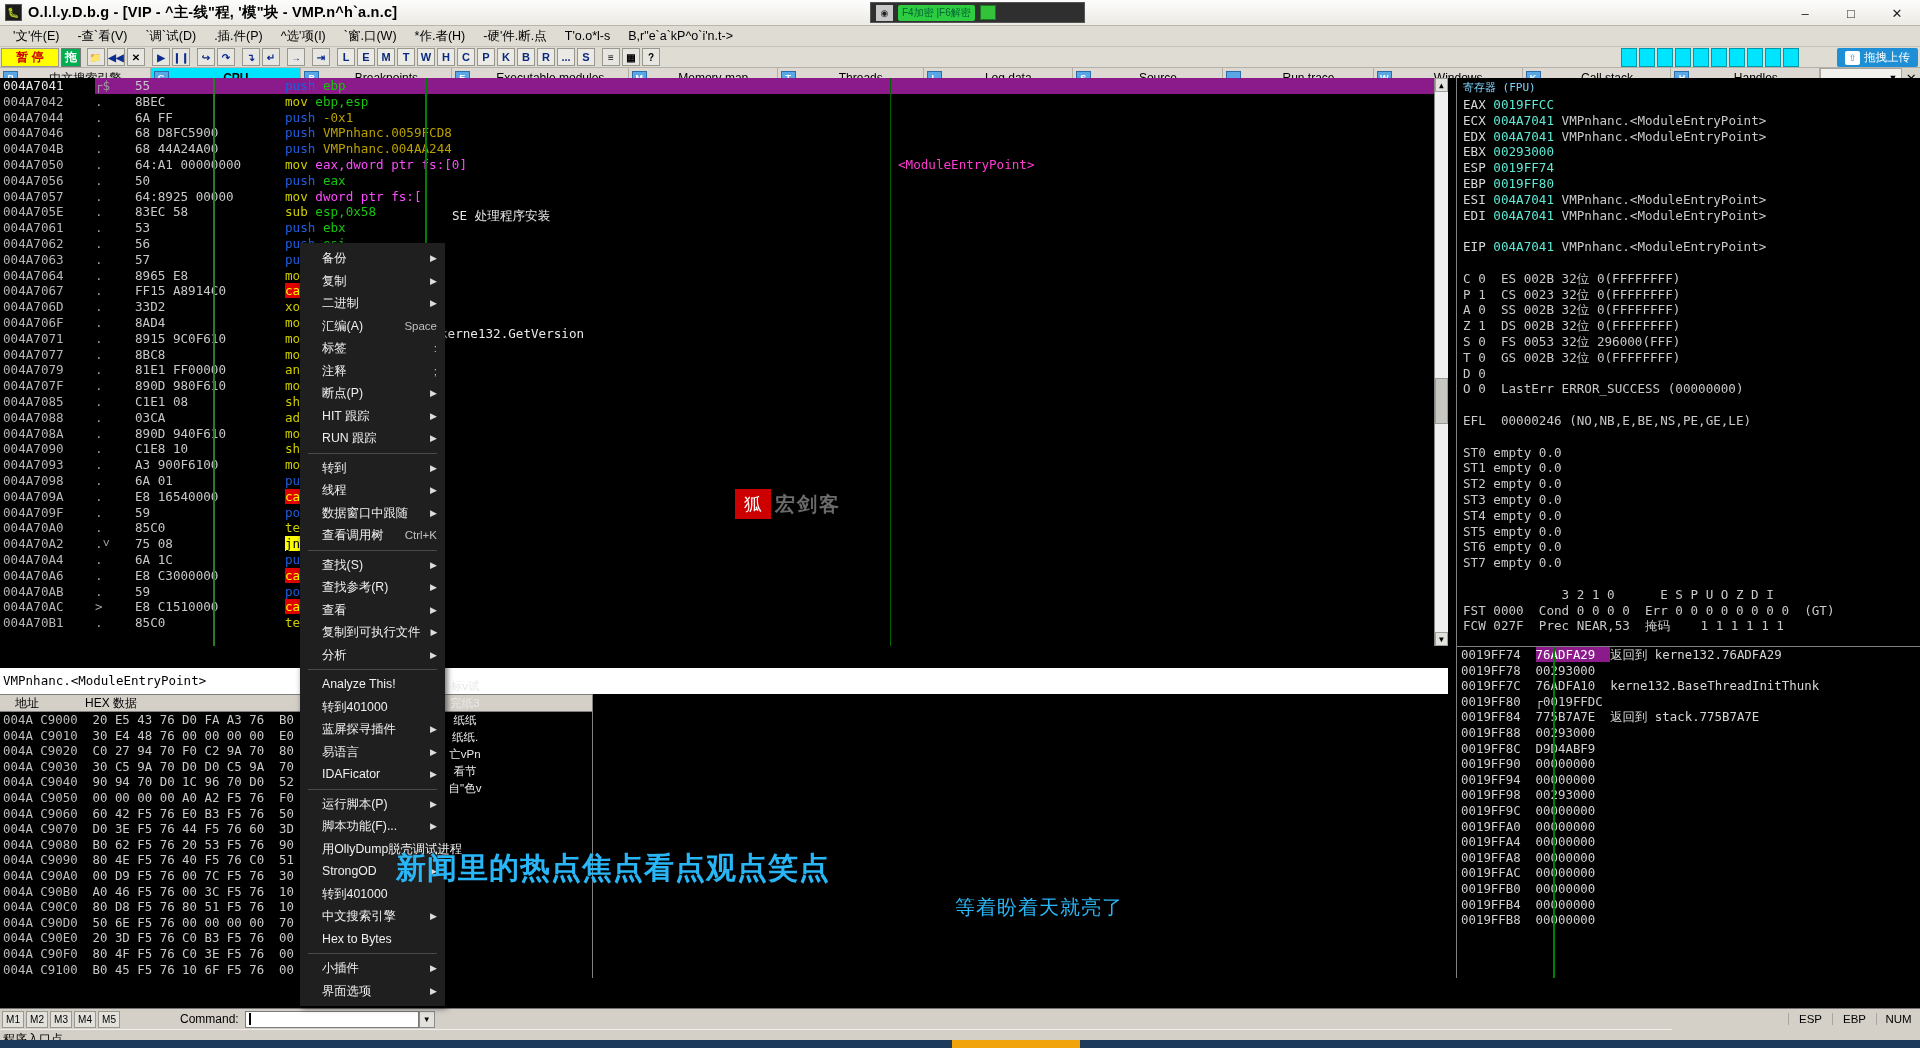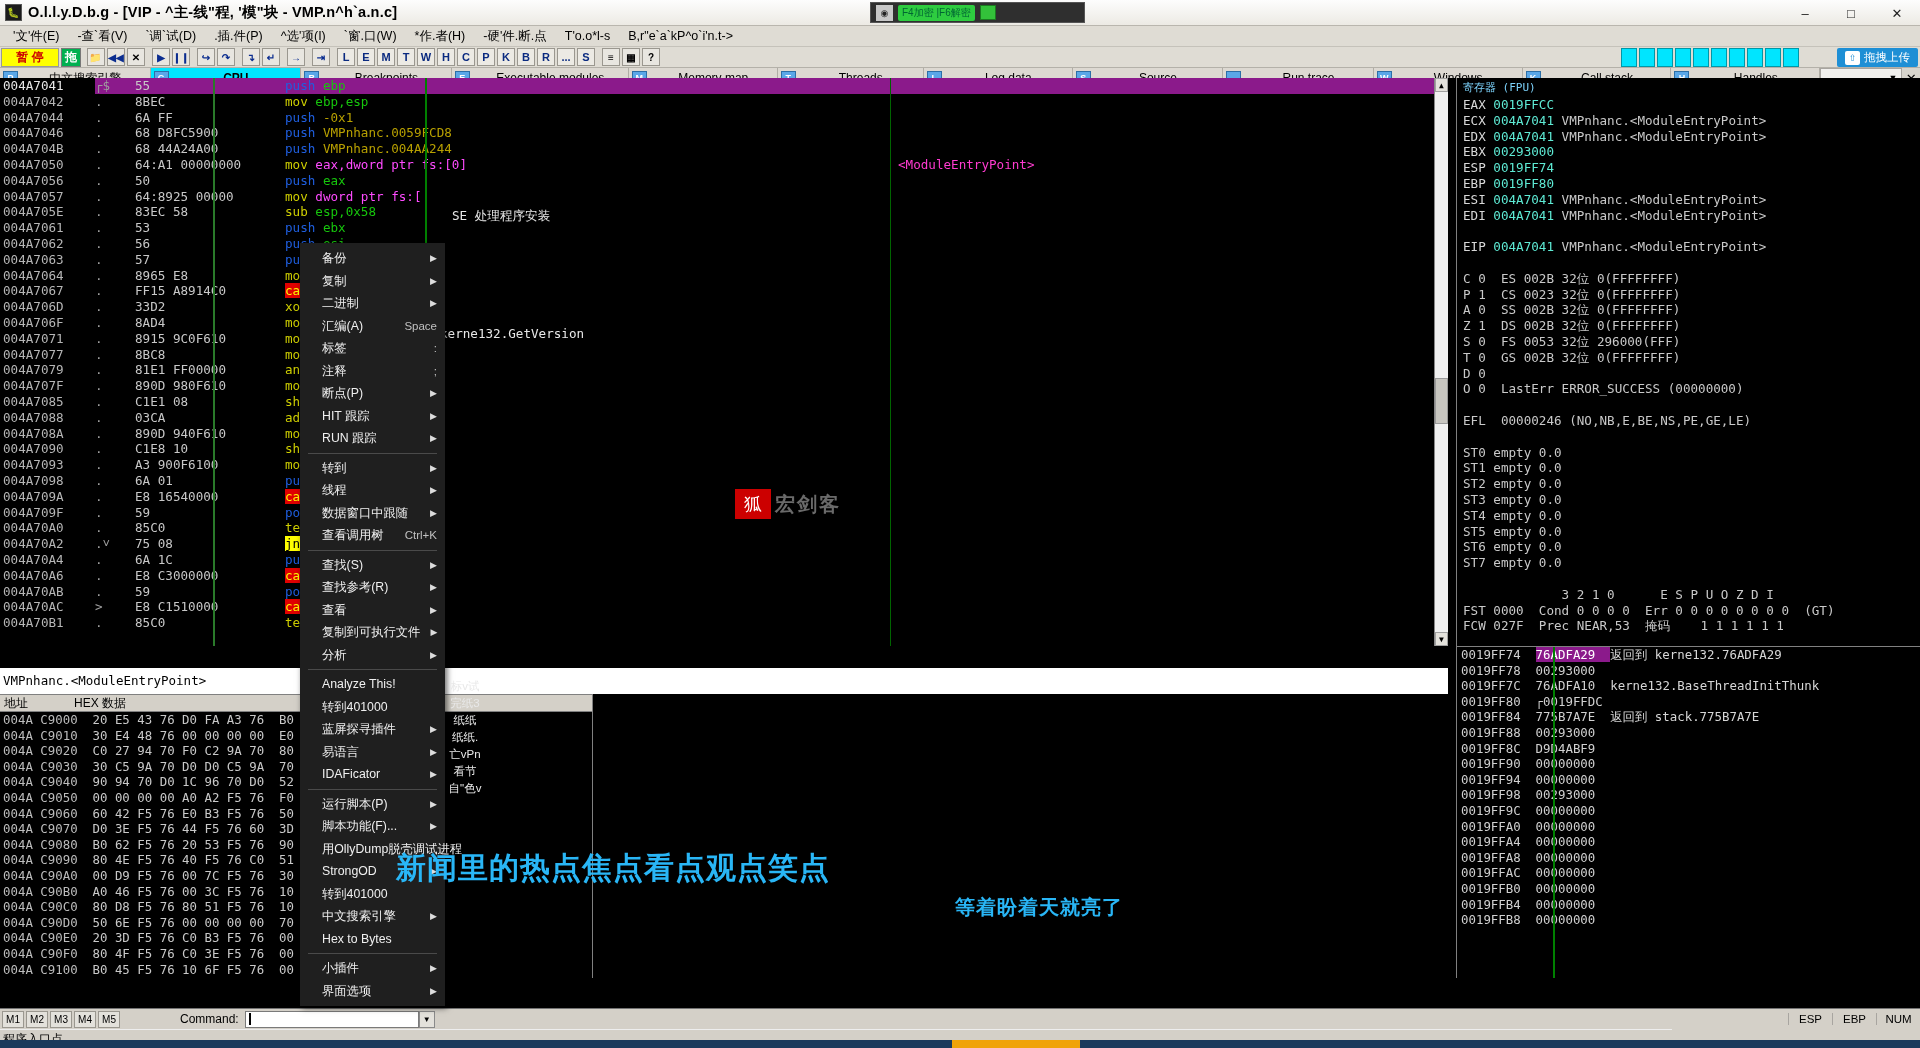--- a/index.html
+++ b/index.html
@@ -173,21 +173,21 @@
     font-family:"DejaVu Sans Mono","Liberation Mono",monospace;
     padding-left:3px; line-height:26px;
   }
 
   
   .hexhdr {
     position:absolute; left:0; top:616px; width:592px; height:18px;
     background:#d4d0c8; border-top:1px solid #808080; border-bottom:1px solid #808080;
     font-size:12px; display:flex; align-items:center;
   }
-  .hexhdr span { padding-left:4px; }
+  .hexhdr span { padding-left:15px; }
   .hexdump {
     position:absolute; left:0; top:634px; width:592px; height:266px; background:#000;
     font-family:"DejaVu Sans Mono","Liberation Mono",monospace; font-size:12.4px; overflow:hidden;
   }
   .hrow { height:15.6px; line-height:15.6px; white-space:pre; color:#c9c9c9; padding-left:3px; }
   .hrow .haddr { color:#bdbdbd; }
 
   .lowerpane {
     position:absolute; left:592px; top:616px; width:856px; height:284px; background:#000;
     border-left:1px solid #808080;
@@ -232,21 +232,21 @@
   .ctxitem .arrow { margin-left:auto; font-size:9px; color:#ddd; padding-left:10px;}
   .ctxsep { height:1px; background:#4a4a4a; margin:3px 8px; }
 
   
   .ov-blue {
     position:absolute; left:396px; top:770px; color:#29b6f6; font-size:30px;
     font-weight:bold; letter-spacing:1px; z-index:60; white-space:nowrap;
   }
   .ov-blue2 {
     position:absolute; left:955px; top:816px; color:#29b6f6; font-size:20px;
-    font-weight:bold; letter-spacing:1px; z-index:60; white-space:nowrap;
+    font-weight:normal; letter-spacing:1px; z-index:60; white-space:nowrap;
   }
   .ov-side {
     position:absolute; left:448px; top:600px; width:34px; z-index:55;
     color:#e8e8e8; font-size:11.5px; line-height:17px; text-align:center;
   }
 
   
   .cmdbar {
     position:absolute; left:0; top:1008px; width:1920px; height:21px;
     background:#d4d0c8; border-top:1px solid #737373; display:flex; align-items:center;

